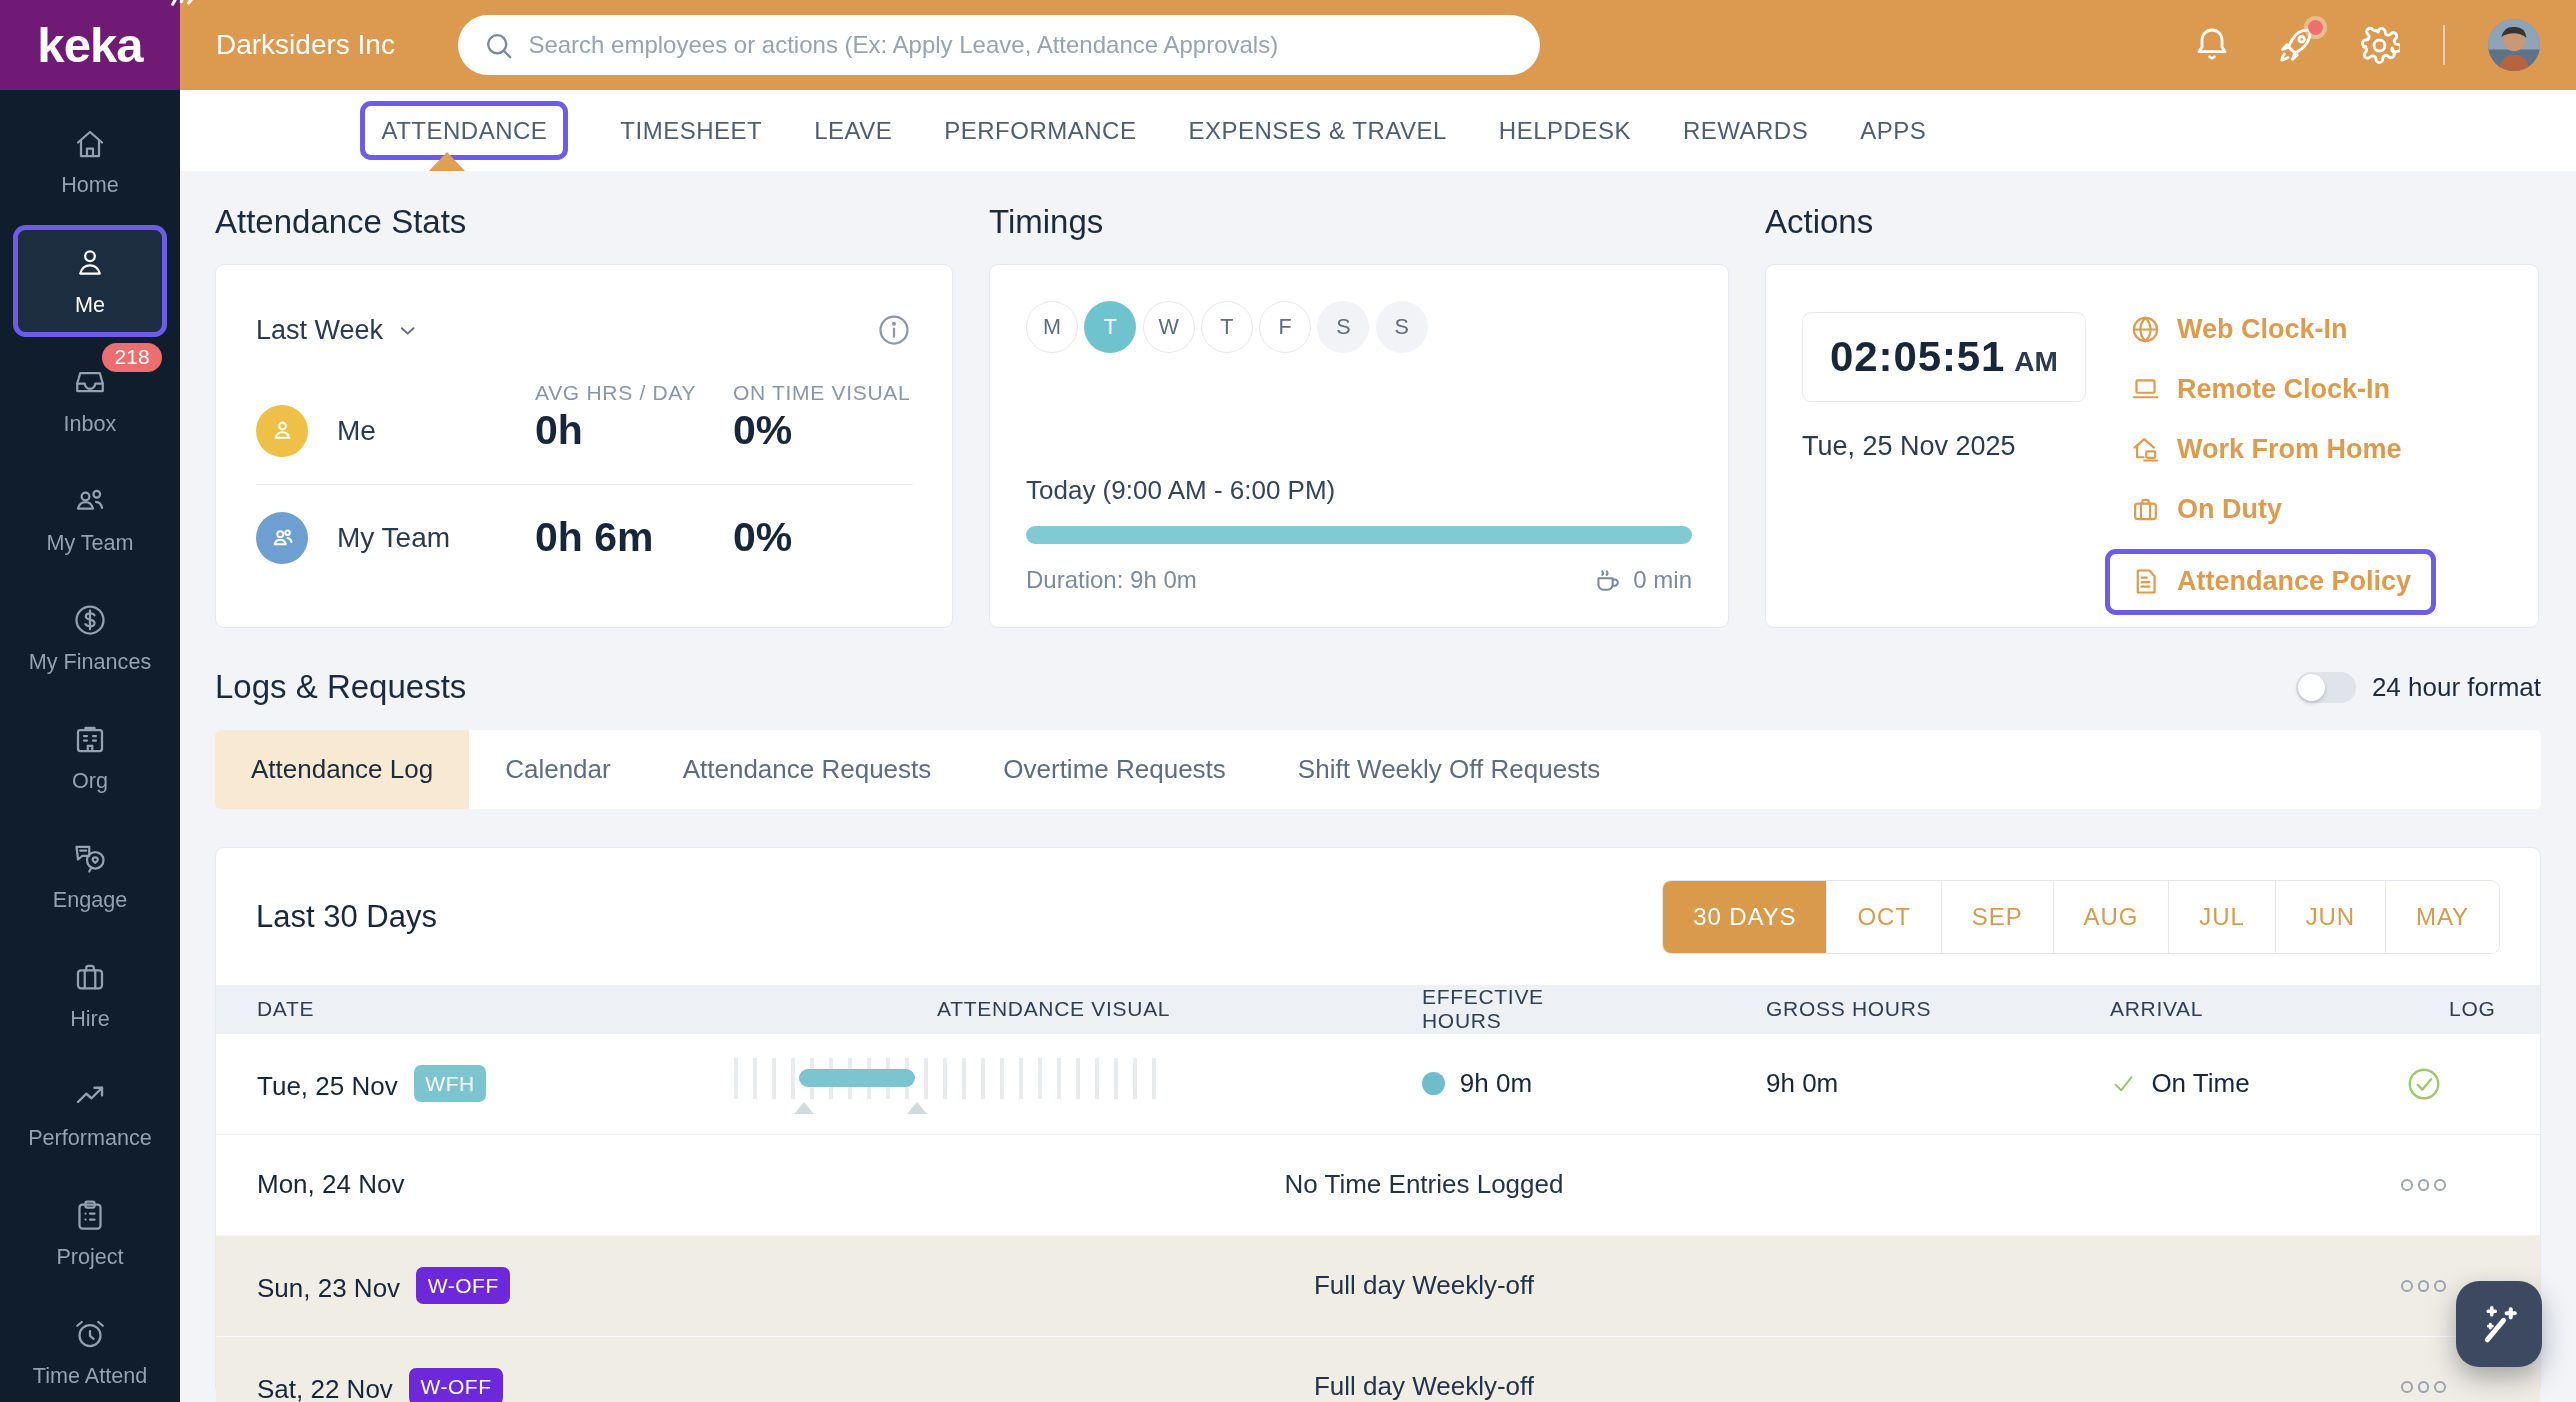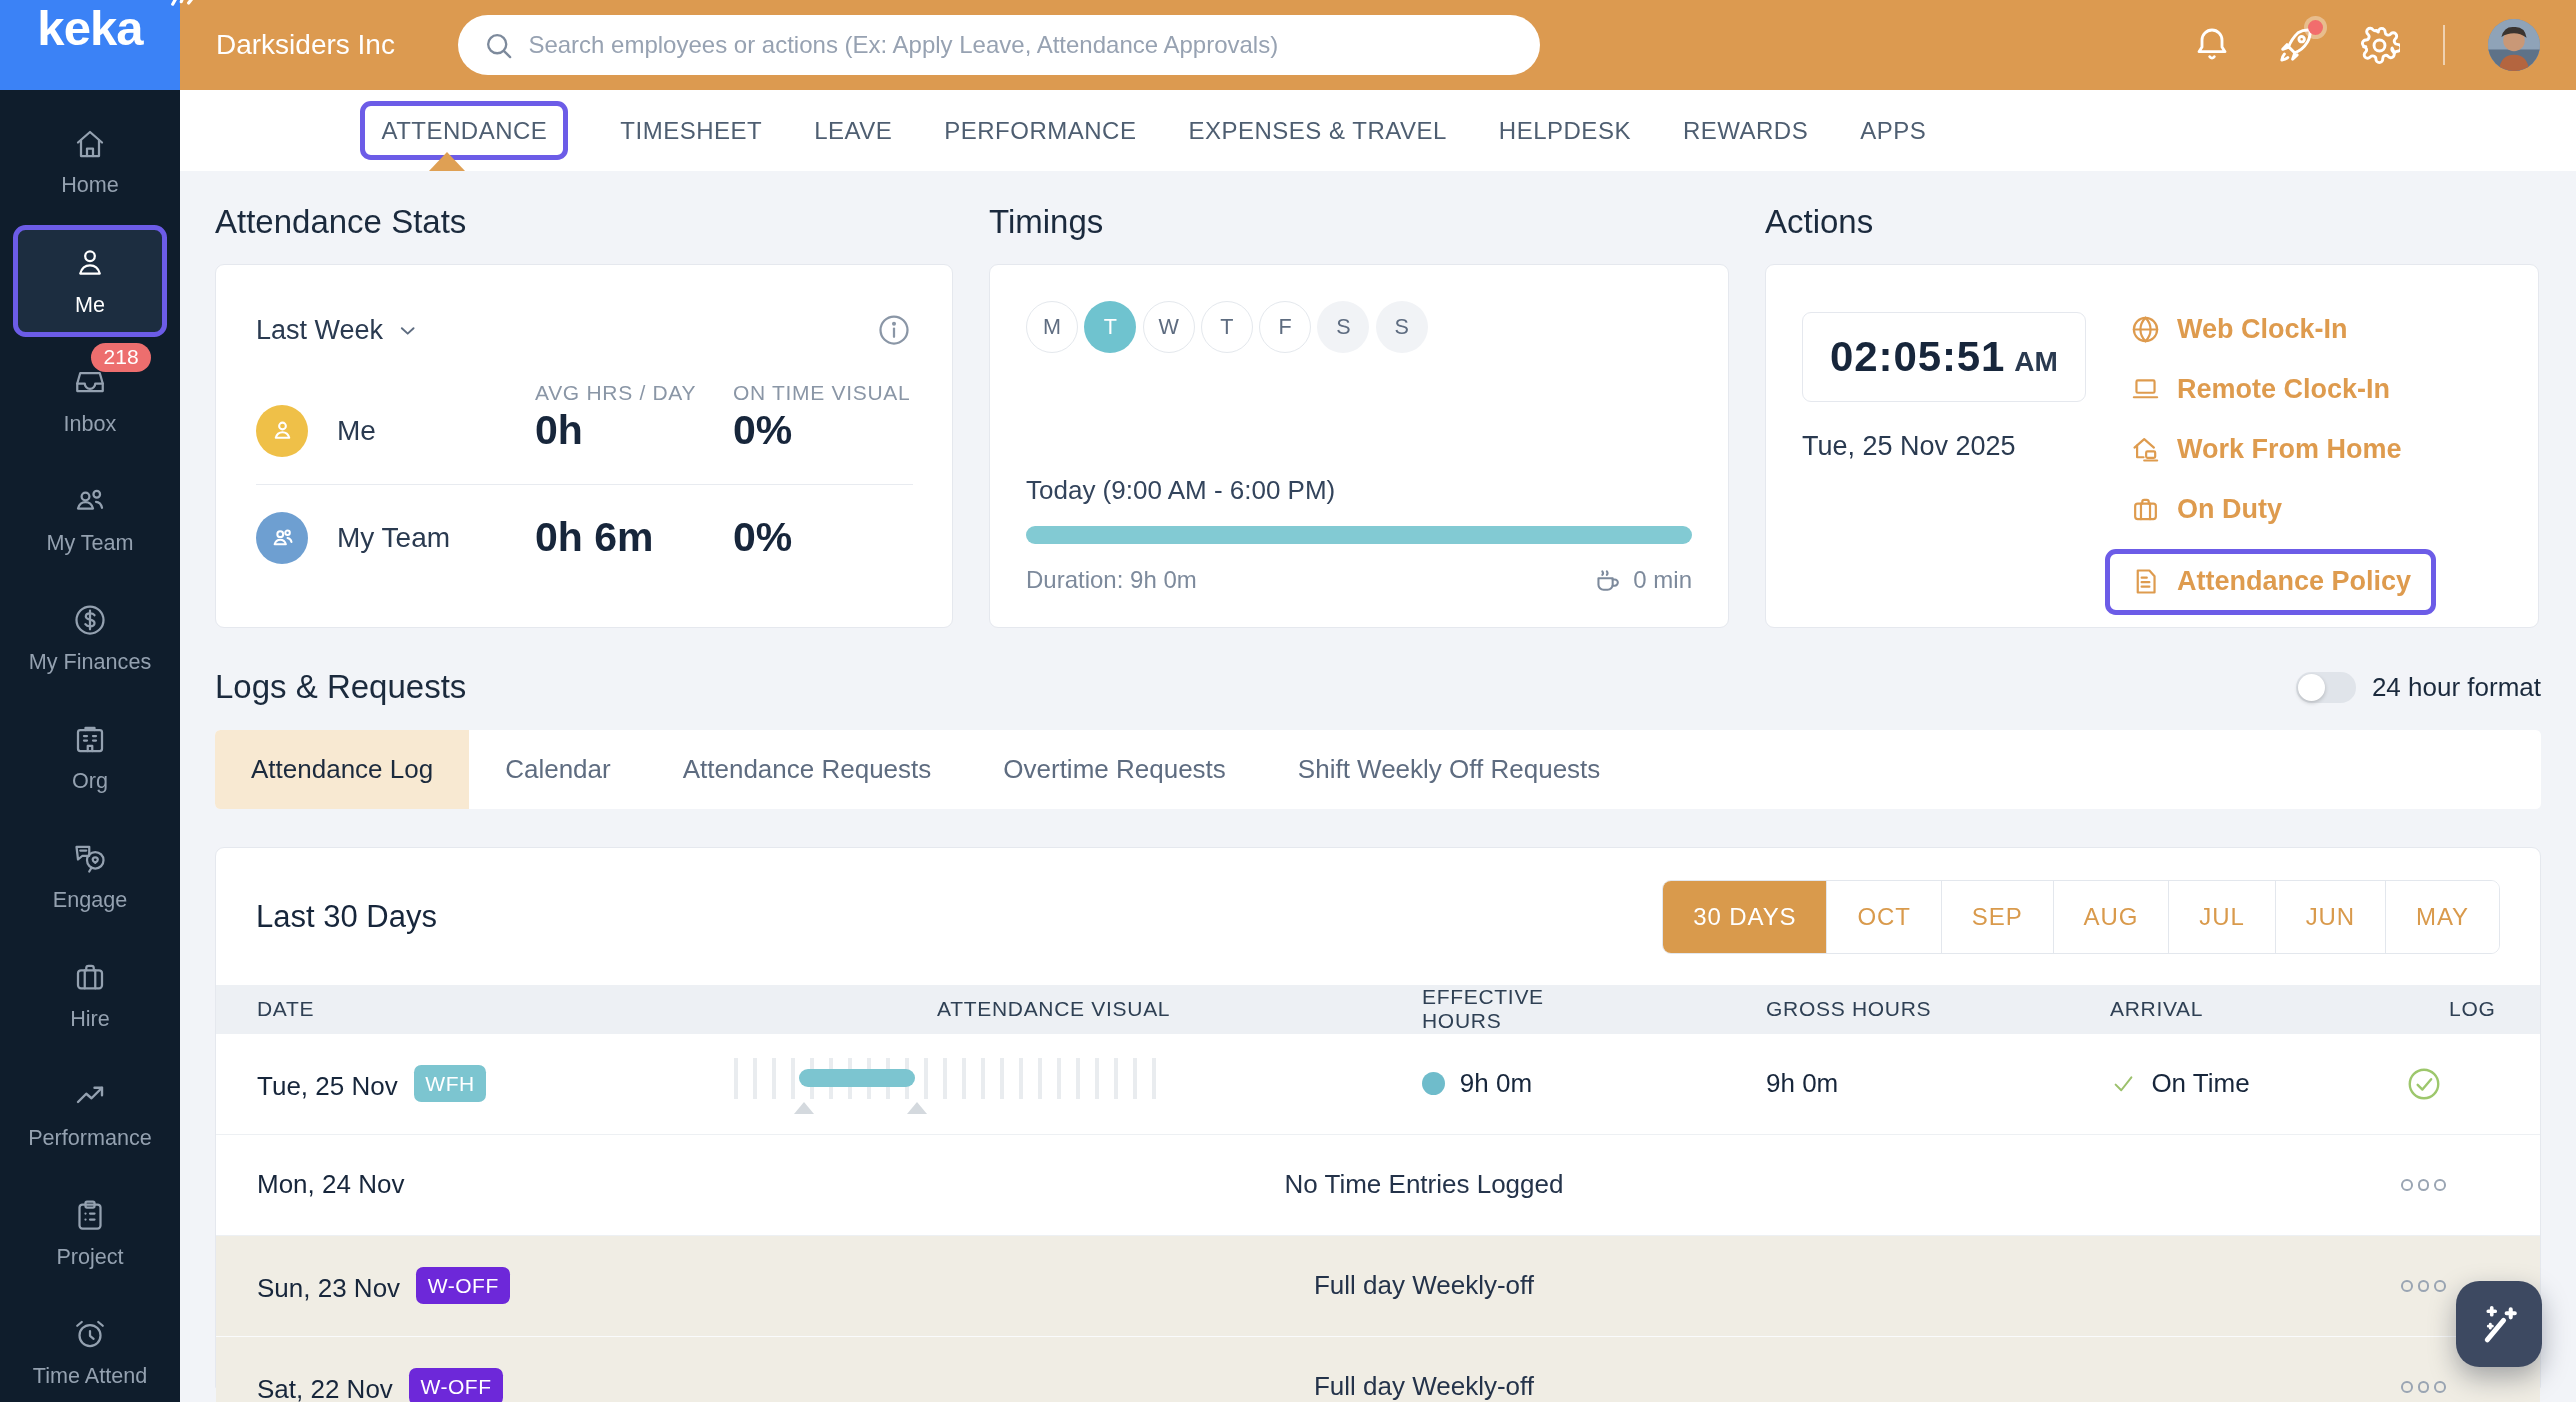--- a/index.html
+++ b/index.html
@@ -8,21 +8,21 @@
     font-family:"Liberation Sans", sans-serif;
     background:#F2F4F8;
     position:relative;
     overflow:hidden;
     color:#1B2A3D;
   }
   svg { display:block; }
 
   
   .topbar{position:absolute;top:0;left:0;width:2576px;height:90px;background:#DC9A50;display:flex;align-items:center;z-index:30;}
-  .logo-block{width:180px;height:90px;background:#3b82f6;display:flex;justify-content:center;position:relative;flex:0 0 auto;}
+  .logo-block{width:180px;height:90px;background:#701a75;display:flex;align-items:center;justify-content:center;position:relative;flex:0 0 auto;}
   .logo-text{color:#fff;font-size:49px;font-weight:700;letter-spacing:-0.9px;position:relative;}
   .logo-spark{position:absolute;top:-12.6px;right:-18px;}
   .company{color:#fff;font-size:28px;margin-left:36px;white-space:nowrap;}
   .search{position:absolute;left:458px;top:15.3px;width:1082px;height:60px;background:#fff;border-radius:31px;display:flex;align-items:center;padding:0 25px;}
   .search input{border:none;outline:none;flex:1;font-size:24px;color:#33445C;font-family:inherit;background:transparent;margin-left:14.4px;}
   .search input::placeholder{color:#97A2B2;}
   .topbar-right{position:absolute;right:0;top:0;height:90px;display:flex;align-items:center;gap:43px;padding-right:36px;}
   .tb-icon{color:#fff;position:relative;cursor:pointer;}
   .tb-dot{position:absolute;top:-9px;right:-10.8px;width:23.4px;height:23.4px;border-radius:50%;background:#F26D6D;border:4.5px solid rgba(255,255,255,.35);background-clip:padding-box;}
   .tb-divider{width:1.8px;height:40px;background:rgba(255,255,255,.55);}
@@ -35,21 +35,21 @@
   .nav-hl{padding:10.8px 16px;margin-left:-21.6px;position:relative;}
   .nav-triangle{position:absolute;left:249px;bottom:0;width:0;height:0;border-left:18px solid transparent;border-right:18px solid transparent;border-bottom:19px solid #DFA054;}
 
   
   .sidebar{position:absolute;top:90px;left:0;width:180px;height:1313px;background:#0F1D2C;padding-top:12.6px;z-index:25;}
   .side-item{height:119px;display:flex;flex-direction:column;align-items:center;justify-content:center;gap:10.8px;color:#94A1B0;cursor:pointer;position:relative;margin:0 10.8px;border-radius:12.6px;}
   .side-item .label{font-size:21.6px;}
   .side-item svg{color:#94A1B0;}
   .side-item.active{background:#1C2D40;border:5.4px solid #6C5CE7;margin:3.6px 12.6px;height:112px;}
   .side-item.active .label, .side-item.active svg{color:#FFFFFF;}
-  .side-badge{position:absolute;top:1.8px;right:18px;background:#ED6E6E;color:#fff;font-size:21px;padding:2.7px 12.6px;border-radius:901px;font-weight:500;}
+  .side-badge{position:absolute;top:1.8px;right:7px;background:#ED6E6E;color:#fff;font-size:21px;padding:2.7px 12.6px;border-radius:901px;font-weight:500;}
 
   
   .content{position:absolute;top:171px;left:180px;right:0;bottom:0;background:#F2F4F8;padding:0 35px;overflow:hidden;}
   .cards-grid{display:grid;grid-template-columns:738px 740px 774px;column-gap:36px;}
   h2.sec{font-size:33px;font-weight:500;color:#1B2A3D;margin:32px 0 23.4px;}
   .card{background:#fff;border:0.9px solid #E5E8EE;border-radius:9px;height:364px;position:relative;}
 
   
   .stats-card{padding:47px 40px 0;}
   .stats-top{display:flex;align-items:center;justify-content:space-between;margin-bottom:9px;}

